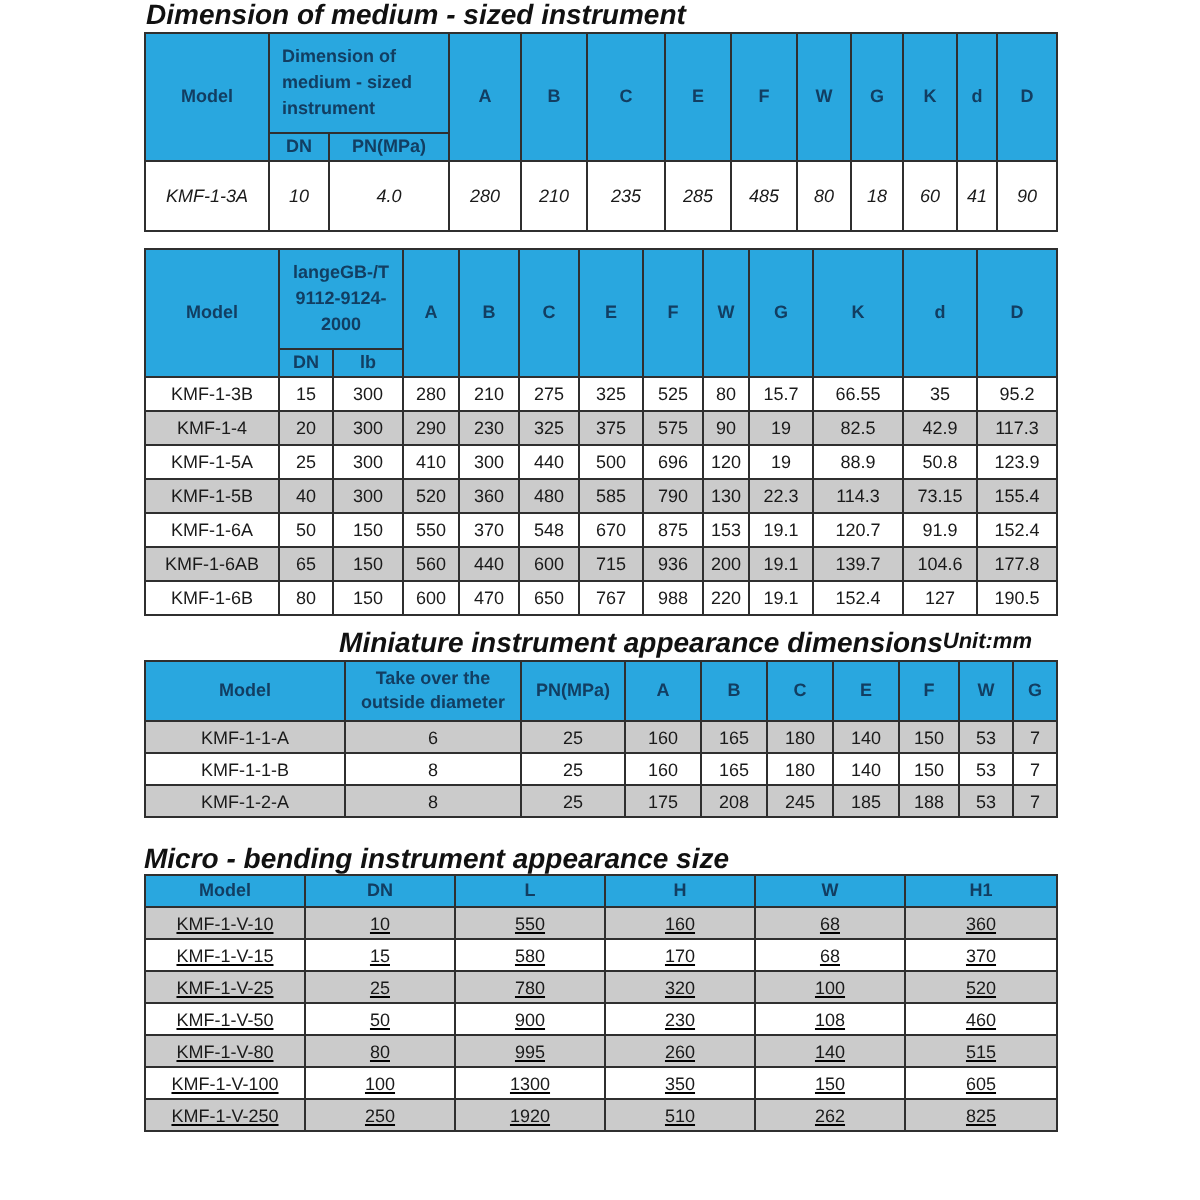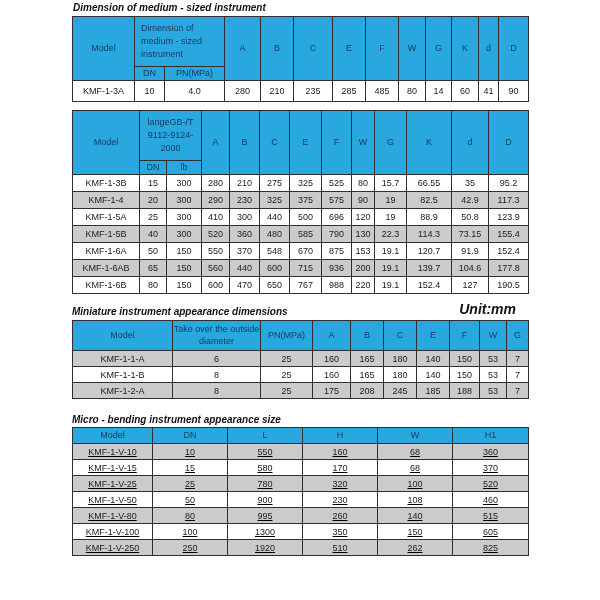--- a/index.html
+++ b/index.html
@@ -11,43 +11,43 @@
   }
   *{box-sizing:border-box;}
   html,body{margin:0;padding:0;}
   body{
     width:600px;height:600px;background:#ffffff;
     font-family:"Liberation Sans",sans-serif;
     position:relative;overflow:hidden;
   }
   .content{position:absolute;left:72px;top:0;width:456px;}
   .section-title{
-    font-size:10px;font-weight:bold;font-style:italic;color:#111;
+    font-size:14px;font-weight:bold;font-style:italic;color:#111;
     line-height:11px;
   }
   .title1{margin:2px 0 3px 1px;}
-  .title3-row{margin-top:7px;margin-bottom:3px;display:flex;justify-content:space-between;align-items:flex-end;}
-  .unit-label{font-size:14px;font-weight:bold;font-style:italic;color:#111;padding-right:12px;}
+  .title3-row{margin-top:7px;margin-bottom:3px;display:flex;justify-content:flex-end;align-items:flex-end;}
+  .unit-label{font-size:11px;font-weight:bold;font-style:italic;color:#111;padding-right:12px;}
   .title4{margin-top:15px;margin-bottom:2px;}
   table{border-collapse:collapse;table-layout:fixed;width:456px;}
   th,td{
     border:1px solid var(--border);
     text-align:center;vertical-align:middle;
     padding:0;font-size:9px;overflow:hidden;
   }
   thead th{
     background:var(--header-bg);color:var(--header-text);
-    font-weight:normal;line-height:1.25;
+    font-weight:bold;line-height:1.25;
   }
   td{color:var(--text);background:#fff;}
   .alt-even tbody tr:nth-child(even) td{background:var(--row-alt);}
   .alt-odd  tbody tr:nth-child(odd)  td{background:var(--row-alt);}
   .group-cell div{line-height:13px;}
   .group-left{text-align:left;padding-left:6px;}
-  #t1 .group-row{height:50px;} #t1 .sub-row{height:14px;} #t1 tbody tr{height:21px;}
+  #t1 .group-row{height:50px;} #t1 .sub-row{height:14px;} #t1 tbody tr{height:35px;font-style:italic;}
   #t2{margin-top:8px;}
   #t2 .group-row{height:50px;} #t2 .sub-row{height:14px;} #t2 tbody tr{height:17px;}
   #t3 thead tr{height:30px;} #t3 tbody tr{height:16px;}
   #t4 thead tr{height:16px;} #t4 tbody tr{height:16px;text-decoration:underline;}
 </style>
 </head>
 <body>
 
 <div class="content">
 
@@ -97,21 +97,21 @@
         <tr>
           <td>KMF-1-3A</td>
           <td>10</td>
           <td>4.0</td>
           <td>280</td>
           <td>210</td>
           <td>235</td>
           <td>285</td>
           <td>485</td>
           <td>80</td>
-          <td>14</td>
+          <td>18</td>
           <td>60</td>
           <td>41</td>
           <td>90</td>
         </tr>
       </tbody>
   </table>
 
   <table id="t2" class="alt-even">
     <colgroup>
       <col style="width:67px">

